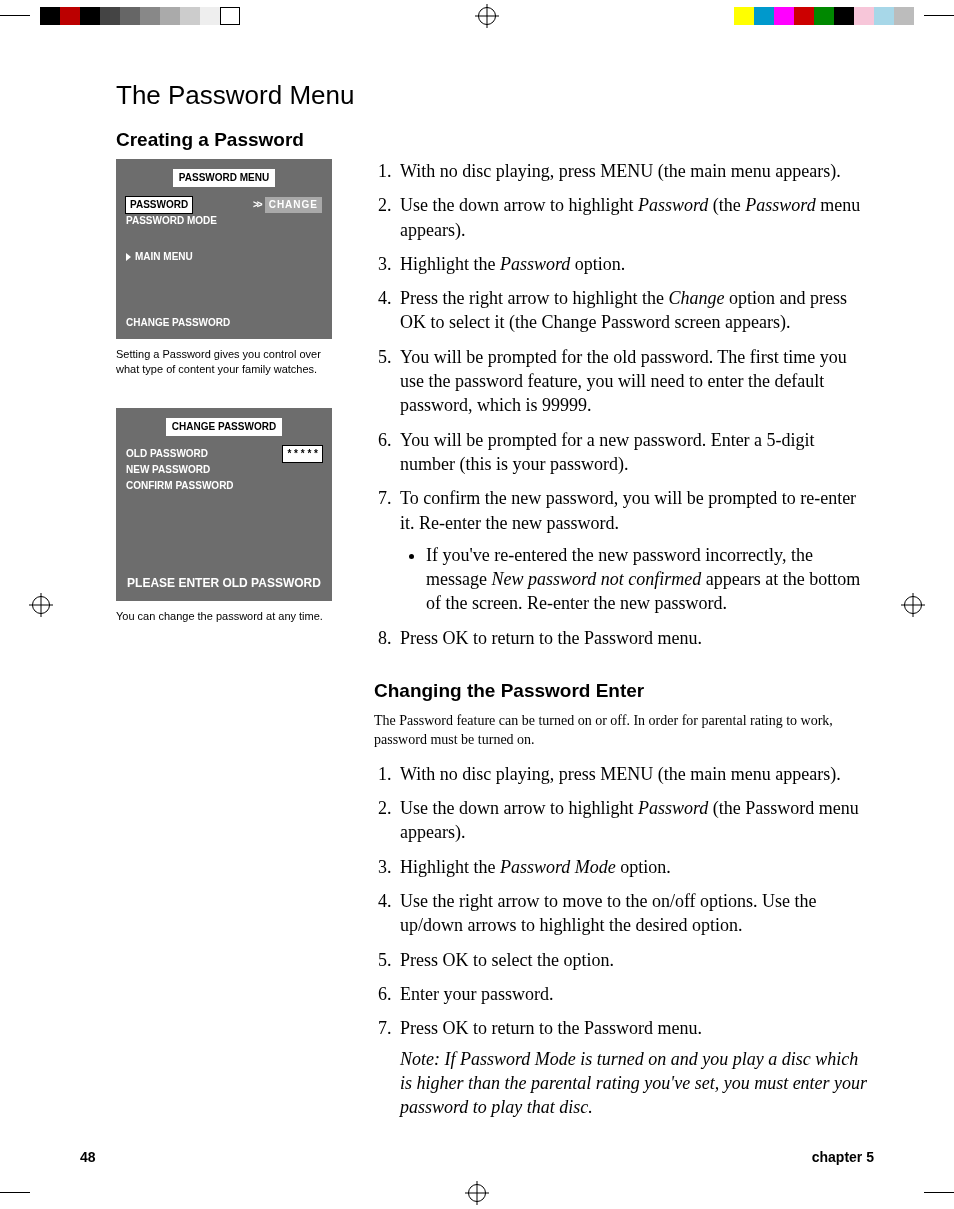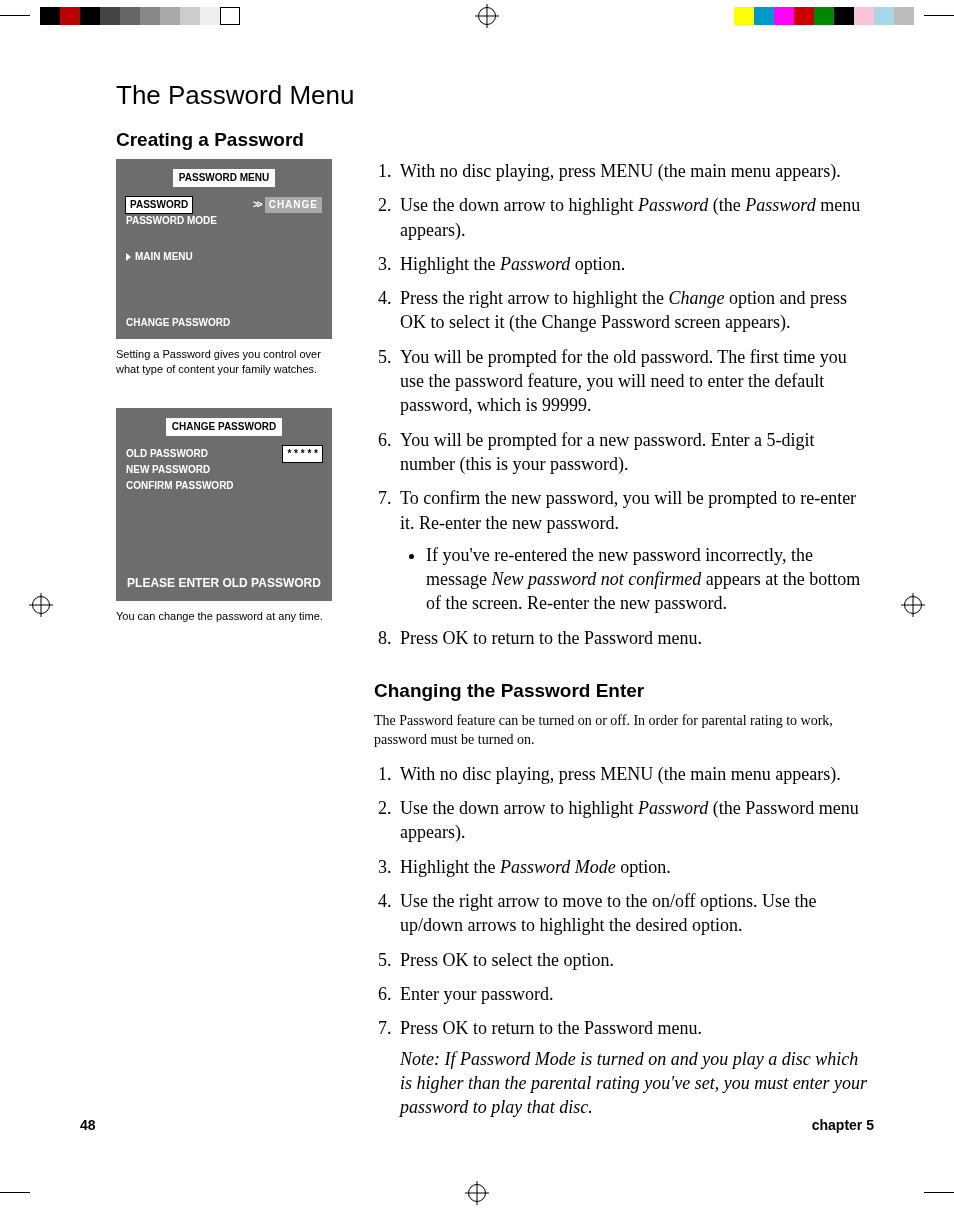--- a/index.html
+++ b/index.html
@@ -125,21 +125,21 @@
     padding-left: 26px;
     margin-top: 8px;
   }
   ul.sub li { margin-bottom: 6px; }
   .em { font-style: italic; }
   .note { font-style: italic; margin-top:6px; }
   h2.subsection.mid { margin-top: 30px; margin-bottom: 10px; }
   p.body { font-size: 14px; margin-bottom: 12px; line-height:1.35; }
   .footer {
     position: absolute;
-    left: 80px; right: 80px; bottom: 76px;
+    left: 80px; right: 80px; bottom: 44px;
     display: flex; justify-content: space-between;
     font-family: 'Trebuchet MS', Verdana, sans-serif;
     font-weight: bold;
     font-size: 14px;
   }
 </style>
 </head>
 <body>
 
 <div class="reg-strip reg-top">

